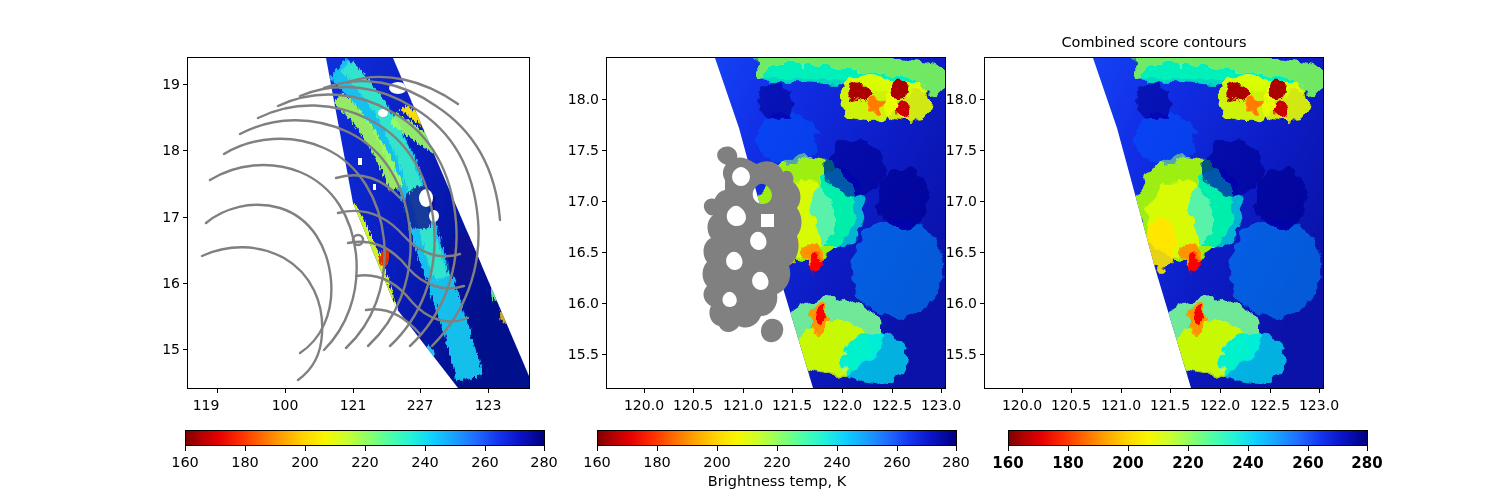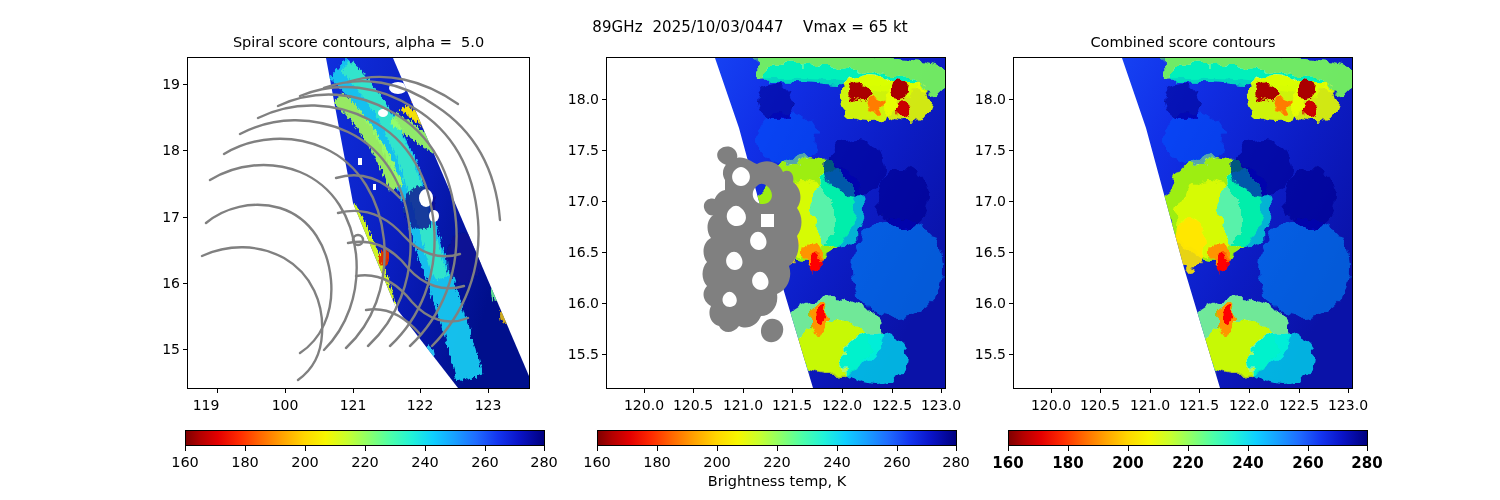--- a/index.html
+++ b/index.html
@@ -40,24 +40,22 @@
   .cbxlabel{position:absolute;font-size:14.5px;text-align:center;white-space:nowrap;
             transform:translateX(-50%);}
 
   svg{display:block;}
 </style>
 </head>
 <body>
 
 <div class="fig">
 
-  <div class="suptitle">89GHz  2025/10/03/0447    Vmax = 65 kt</div>
 
   <div class="panel" id="p1" style="left:187px;top:57px;width:343px;height:332px;">
-    <div class="ptitle">Spiral score contours, alpha =  5.0</div>
     <div class="axesbox">
       <svg width="341" height="330" viewBox="0 0 341 330">
         <defs>
           <clipPath id="clipSwath1">
             <polygon points="138,0 205,0 341,318 341,330 270,330 208,250 165,145"></polygon>
           </clipPath>
           <linearGradient id="g1" x1="0" y1="0" x2="1" y2="0.25">
             <stop offset="0" stop-color="#1f5cff"></stop>
             <stop offset="0.35" stop-color="#1030e0"></stop>
             <stop offset="0.7" stop-color="#0a1ec0"></stop>
@@ -150,21 +148,21 @@
     </div>
     <div class="ticks-x">
       <div class="tick x" style="left:30px;"></div>
       <div class="tick x" style="left:98px;"></div>
       <div class="tick x" style="left:166px;"></div>
       <div class="tick x" style="left:233px;"></div>
       <div class="tick x" style="left:301px;"></div>
       <div class="tlabel x" style="left:19px;">119</div>
       <div class="tlabel x" style="left:98px;">100</div>
       <div class="tlabel x" style="left:166px;">121</div>
-      <div class="tlabel x" style="left:233px;">122</div>
+      <div class="tlabel x" style="left:233px;">227</div>
       <div class="tlabel x" style="left:301px;">123</div>
     </div>
   </div>
 
   <div class="panel" id="p2" style="left:606px;top:57px;width:340px;height:332px;">
     <div class="axesbox">
       <svg width="338" height="330" viewBox="0 0 338 330">
         <defs>
           <clipPath id="clipSwath2">
             <polygon points="108,0 338,0 338,330 206,330 170,210 132,70"></polygon>
@@ -273,21 +271,21 @@
       <div class="tlabel x" style="left:38px;">120.0</div>
       <div class="tlabel x" style="left:87px;">120.5</div>
       <div class="tlabel x" style="left:137px;">121.0</div>
       <div class="tlabel x" style="left:186px;">121.5</div>
       <div class="tlabel x" style="left:236px;">122.0</div>
       <div class="tlabel x" style="left:286px;">122.5</div>
       <div class="tlabel x" style="left:335px;">123.0</div>
     </div>
   </div>
 
-  <div class="panel" id="p3" style="left:1013px;top:57px;width:340px;height:332px;">
+  <div class="panel" id="p3" style="left:984px;top:57px;width:340px;height:332px;">
     <div class="ptitle">Combined score contours</div>
     <div class="axesbox">
       <svg width="338" height="330" viewBox="0 0 338 330">
         <defs>
           <clipPath id="clipSwath3">
             <polygon points="108,0 338,0 338,330 206,330 170,210 132,70"></polygon>
           </clipPath>
           <linearGradient id="g3" x1="0" y1="0.1" x2="1" y2="0.6">
             <stop offset="0" stop-color="#1b55ff"></stop>
             <stop offset="0.4" stop-color="#1130e8"></stop>

